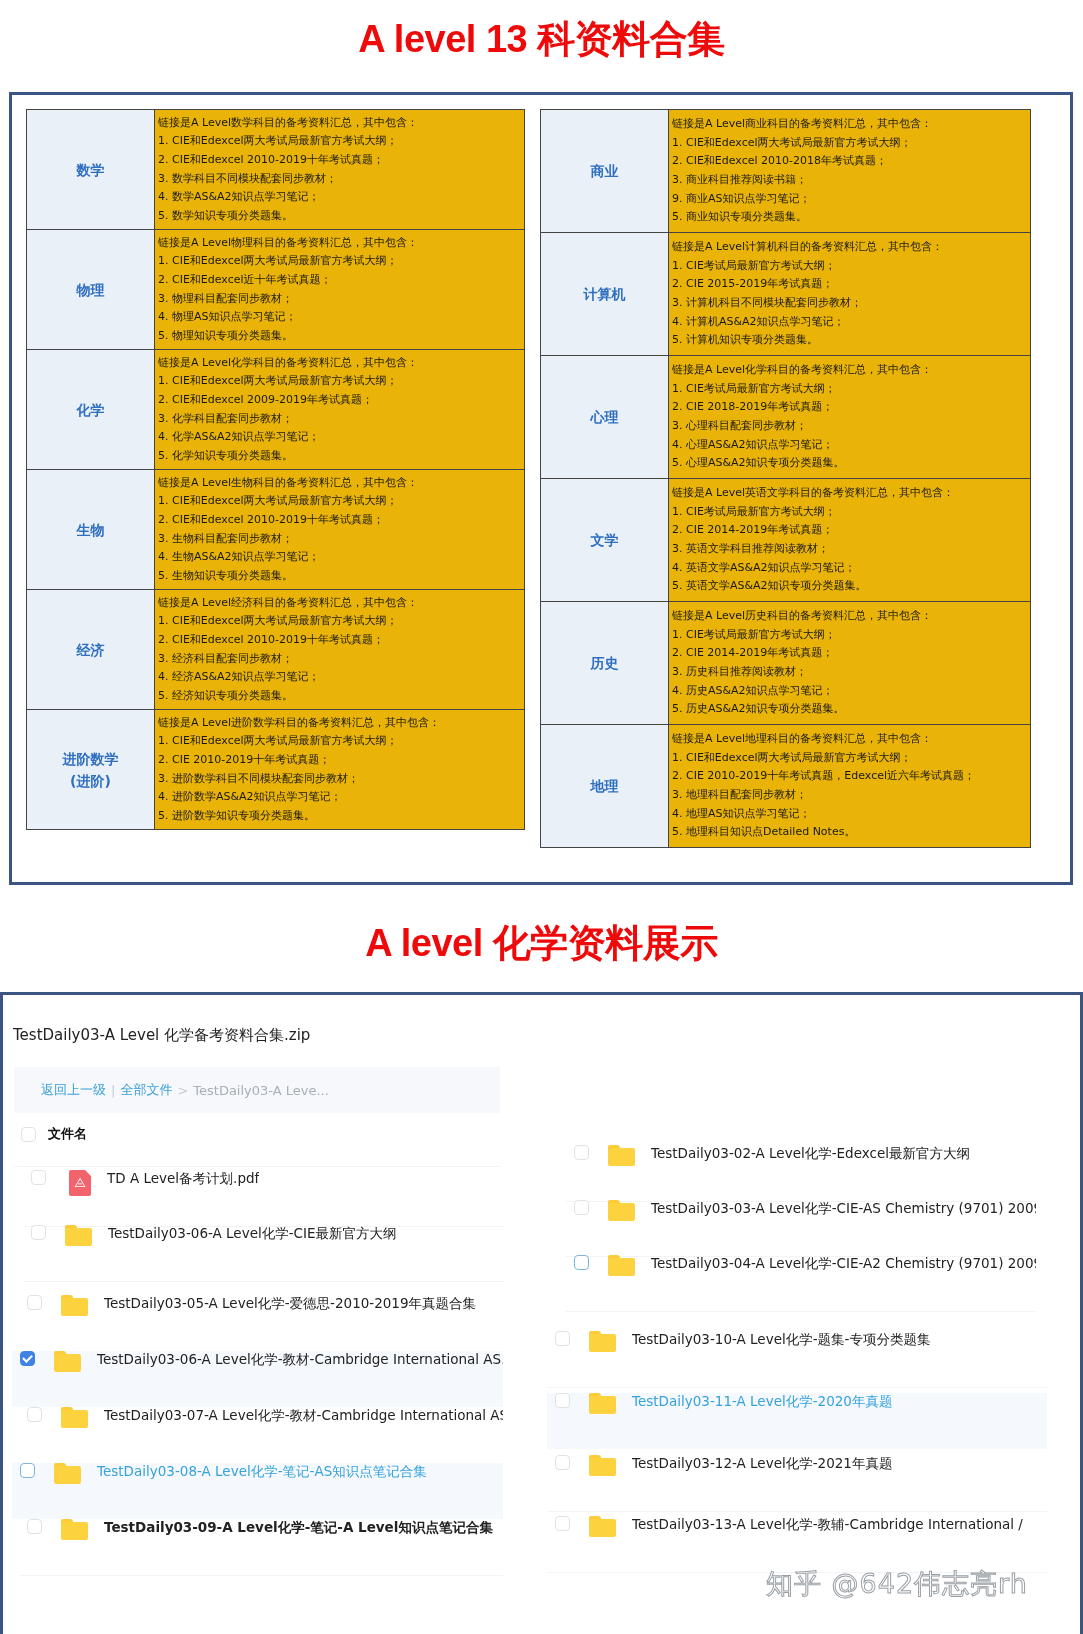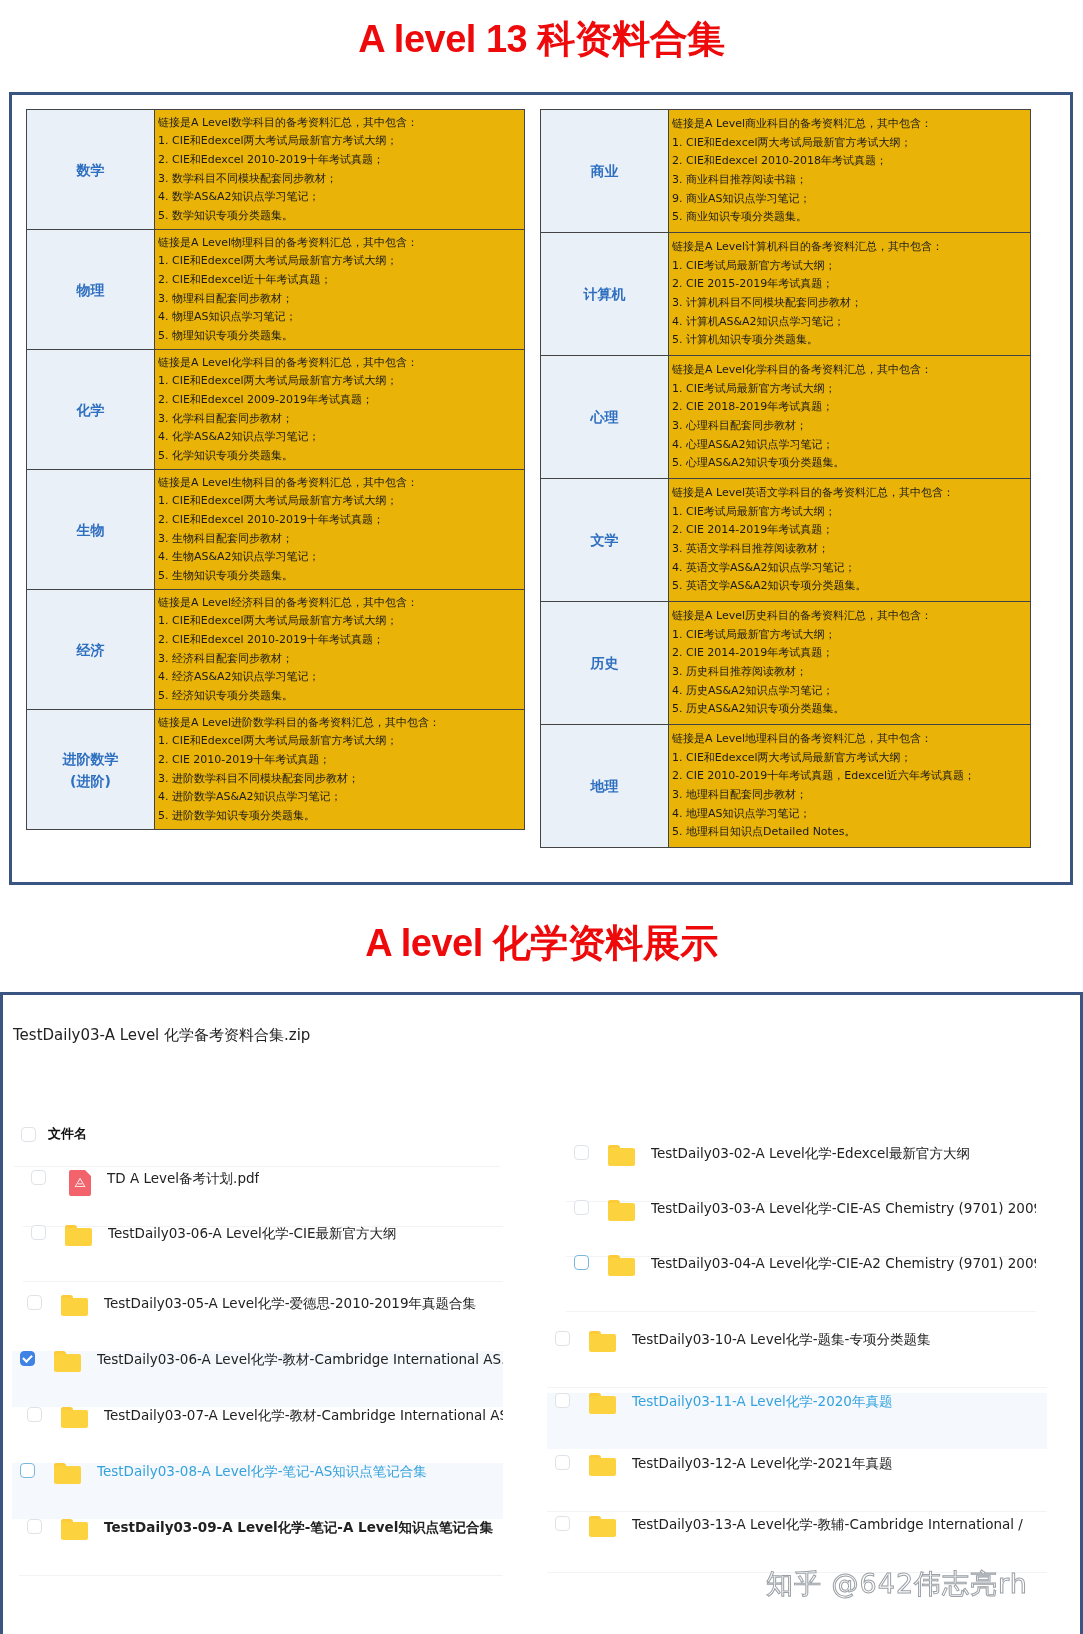--- a/index.html
+++ b/index.html
@@ -251,20 +251,27 @@
           </tr>
         </tbody>
     </table>
   </div>
 </div>
 
 <div id="title2" class="big-title">A level 化学资料展示</div>
 
 <div class="frame2">
   <div class="zip-title">TestDaily03-A Level 化学备考资料合集.zip</div>
+  <div class="crumb-bar">
+    <span class="crumb-link">返回上一级</span>
+    <span class="crumb-sep">|</span>
+    <span class="crumb-link">全部文件</span>
+    <span class="crumb-sep">&gt;</span>
+    <span class="crumb-cur">TestDaily03-A Leve...</span>
+  </div>
   <div class="col-header">
     <span class="cb"></span>
     <span class="lbl">文件名</span>
   </div>
   <div class="hline" style="left:11px; top:171px; width:486px;"></div>
   <div id="filesL">
       <div class="file-row" style="top: 175px; left: 20px; width: 480px; padding-left: 8px;">
         <span class="cb"></span>
         <span class="pdf-icon">⨺</span>
         <span class="fname">TD A Level备考计划.pdf</span>

